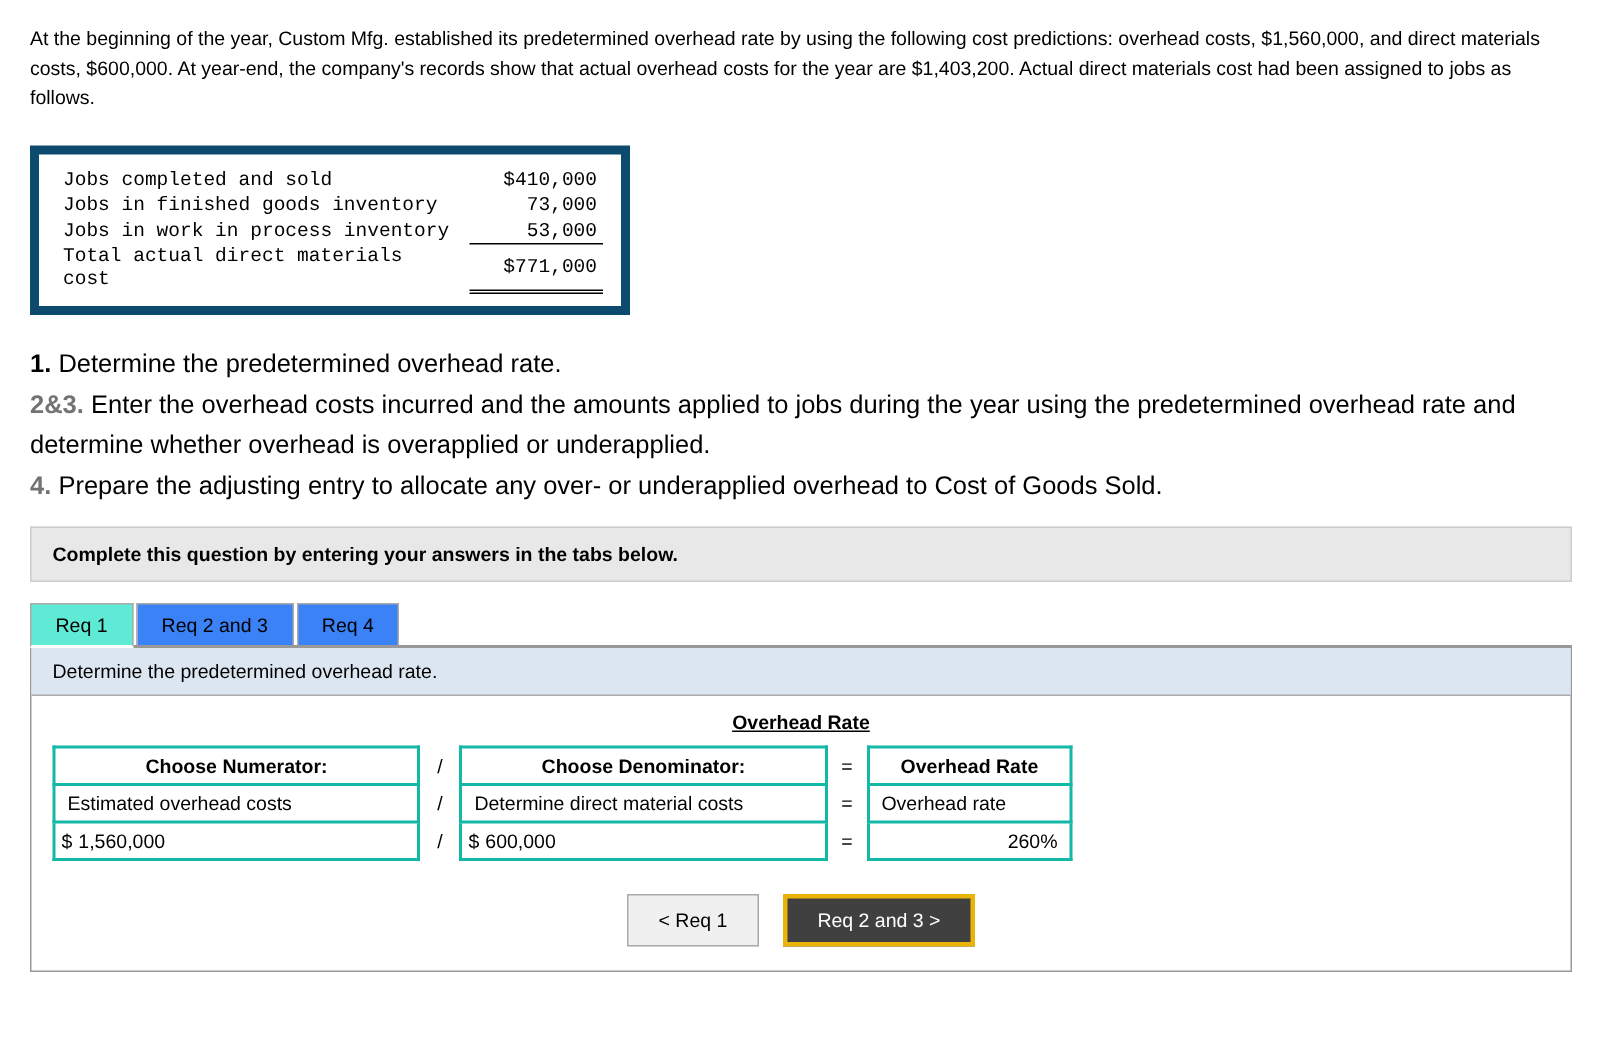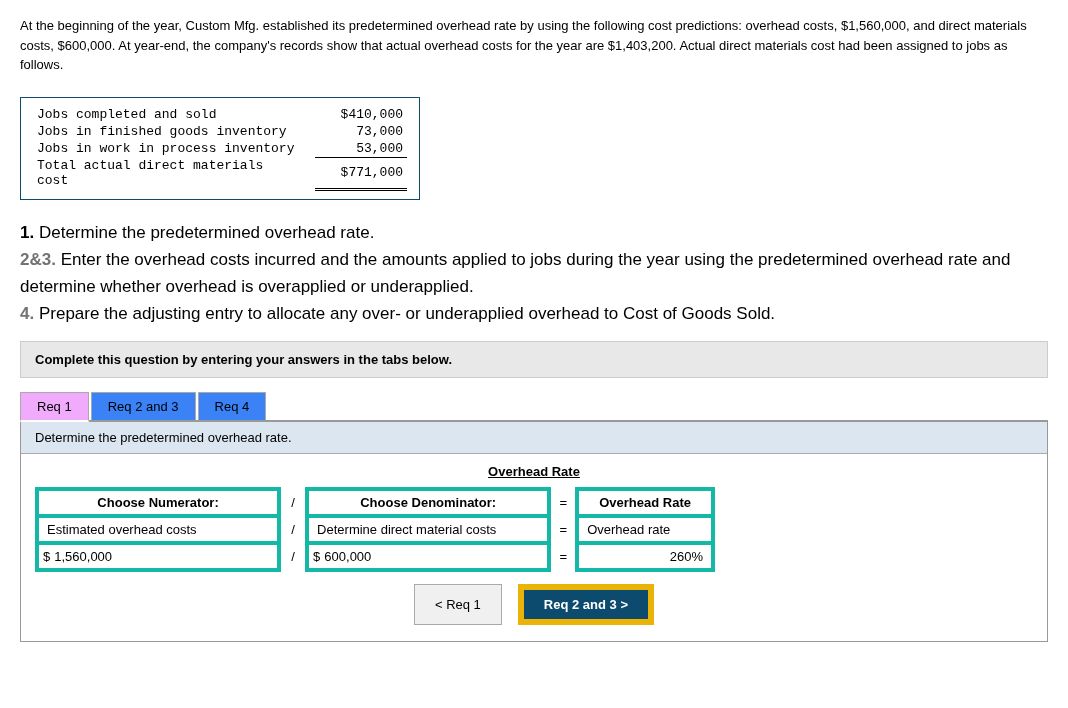--- a/index.html
+++ b/index.html
@@ -11,21 +11,21 @@
       width: 1068px;
       min-height: 708px;
       padding: 16px 20px;
     }
     .intro-text {
       font-size: 13px;
       line-height: 1.5;
       margin-bottom: 22px;
     }
     .jobs-table {
-      border: 1px solid #0c4a6e;
+      border: 6px solid #0c4a6e;
       display: inline-block;
       padding: 8px 12px;
       margin-bottom: 16px;
       font-family: 'Courier New', monospace;
       font-size: 13px;
       min-width: 400px;
     }
     .jobs-table table {
       border-collapse: collapse;
       width: 100%;
@@ -67,21 +67,21 @@
     .tab {
       border: 1px solid #aaa;
       padding: 6px 16px;
       cursor: pointer;
       background: #3b82f6;
       font-size: 13px;
       margin-right: 2px;
       border-bottom: none;
     }
     .tab.active {
-      background: #f0abfc;
+      background: #5eead4;
       border-bottom: 2px solid #fff;
       margin-bottom: -2px;
       font-weight: normal;
     }
     .tab-content-area {
       border: 1px solid #999;
       border-top: none;
       padding: 0;
     }
     .tab-header {
@@ -99,21 +99,21 @@
       text-decoration: underline;
       margin-bottom: 8px;
       font-size: 13px;
     }
     .overhead-grid {
       width: 680px;
       border-collapse: collapse;
       font-size: 13px;
     }
     .overhead-grid th, .overhead-grid td {
-      border: 4px solid #14b8a6;
+      border: 2px solid #14b8a6;
       padding: 4px 8px;
     }
     .overhead-grid th {
       background: #fff;
       font-weight: bold;
     }
     .overhead-grid .slash-cell {
       text-align: center;
       width: 28px;
       background: #fff;
@@ -140,37 +140,36 @@
       display: flex;
       align-items: center;
     }
     .overhead-grid .dollar-input span {
       margin-right: 4px;
     }
     .nav-buttons {
       display: flex;
       justify-content: center;
       gap: 16px;
-      margin-top: 12px;
+      margin-top: 22px;
     }
     .btn-prev {
       background: #f0f0f0;
       border: 1px solid #aaa;
       padding: 7px 20px;
       font-size: 13px;
       cursor: pointer;
     }
     .btn-next {
-      background: #0c4a6e;
+      background: #404040;
       color: #fff;
-      border: 6px solid #eab308;
+      border: 3px solid #eab308;
       padding: 7px 20px;
       font-size: 13px;
       cursor: pointer;
-      font-weight: bold;
     }
     .value-right {
       text-align: right;
     }
   </style>
 </head>
 <body>
 
 
 

